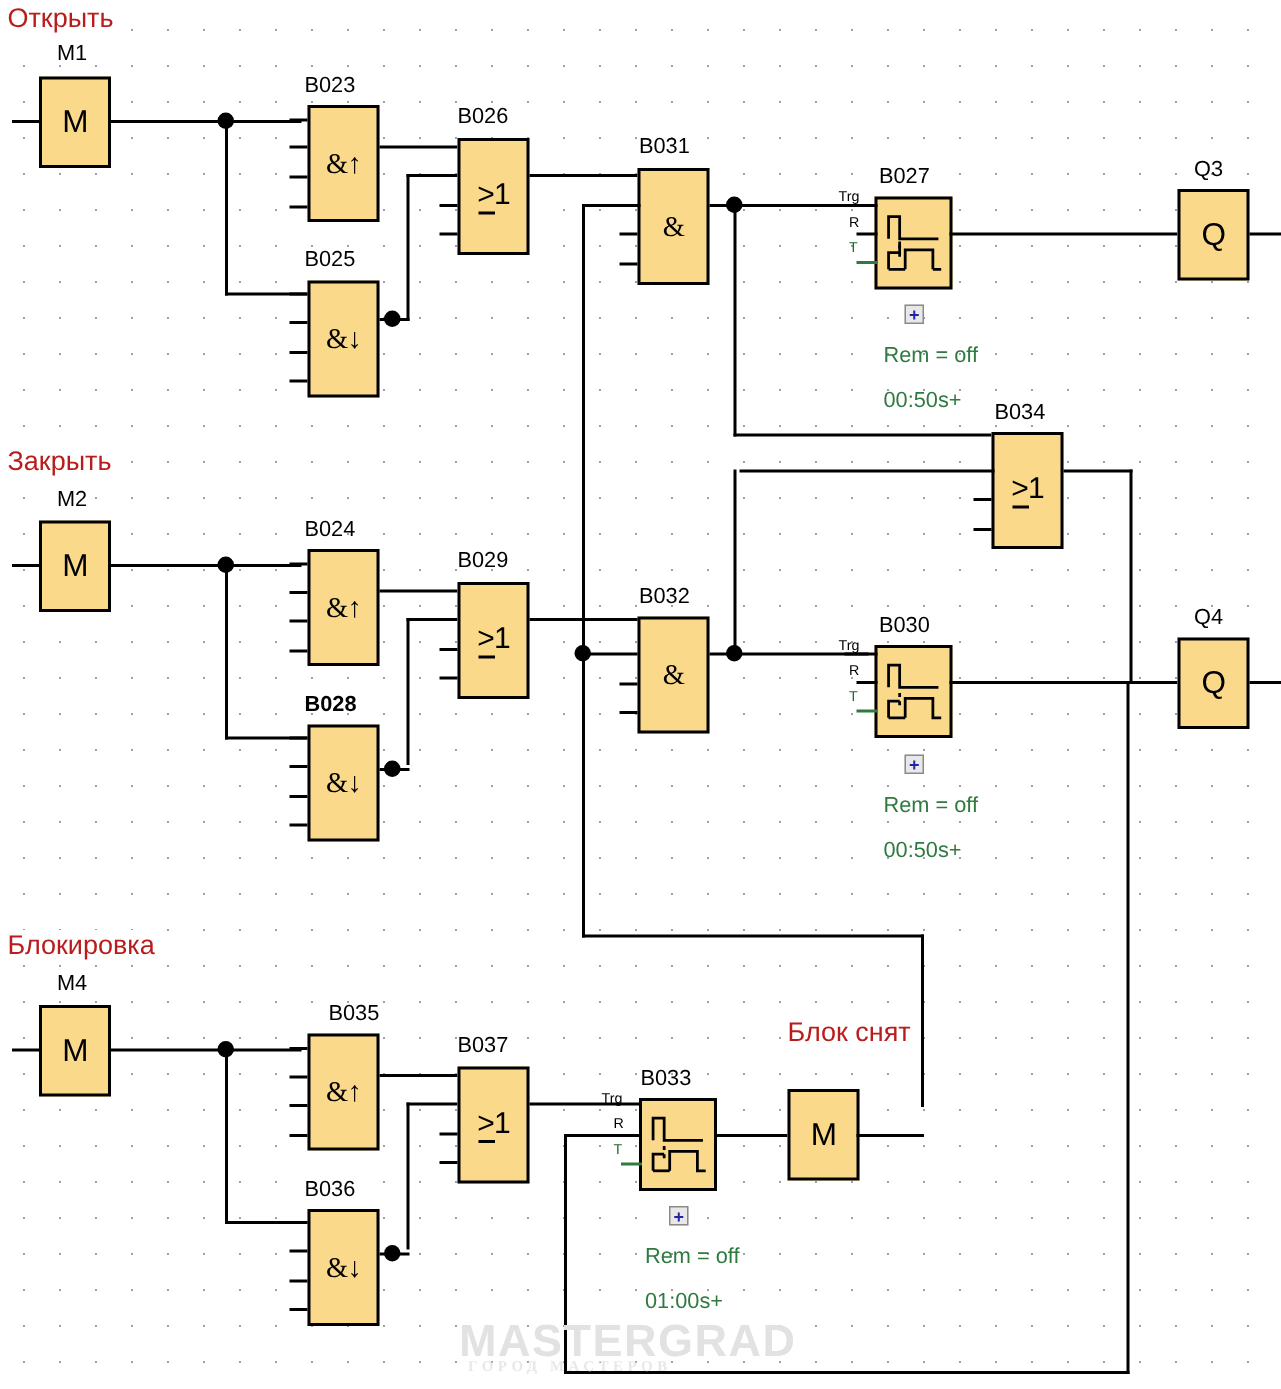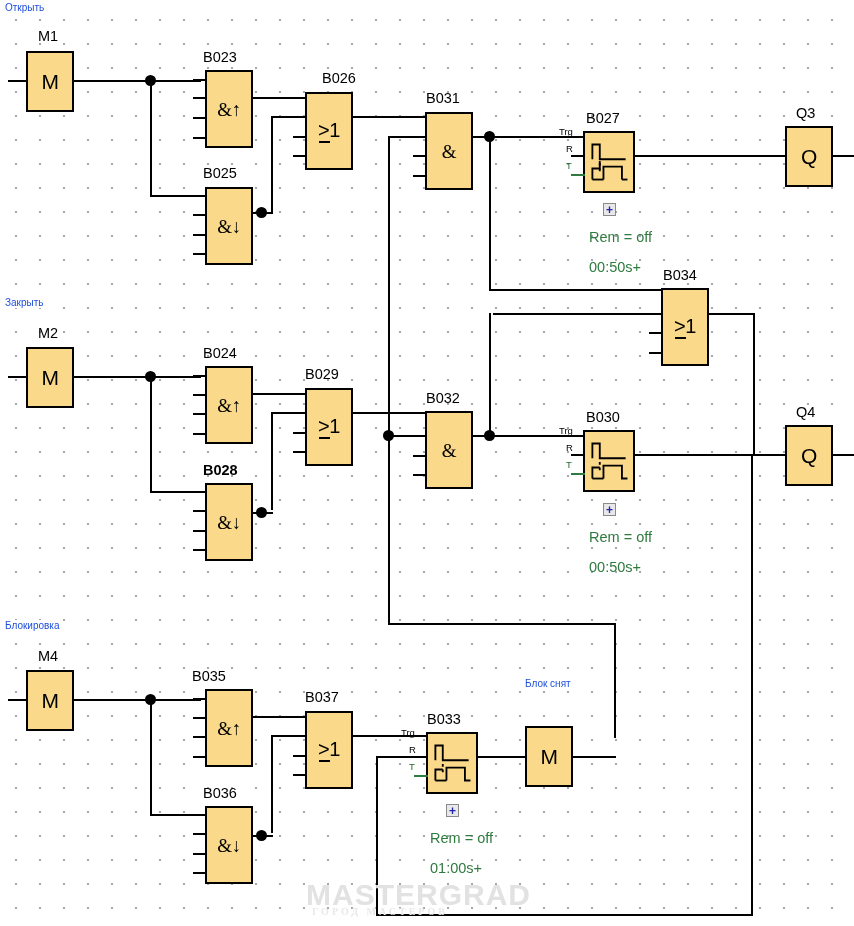--- a/index.html
+++ b/index.html
@@ -58,21 +58,21 @@
 
   .blabel{
     position:absolute;
     font-size:14.5px;color:#000;
     white-space:nowrap;
     font-family:"Liberation Sans", sans-serif;
   }
 
   .grouplabel{
     position:absolute;
-    font-size:10px;color:#1d4ed8;
+    font-size:18px;color:#b91c1c;
     background:#ffffff;
     white-space:nowrap;
     padding:0 1px;
     font-family:"Liberation Sans", sans-serif;
   }
 
   
   .stub{position:absolute;width:12px;height:2px;background:#000;}
 
   
@@ -149,21 +149,21 @@
   </div>
   <div class="stub" style="left:193px;top:195px;"></div>
   <div class="stub" style="left:193px;top:214px;"></div>
   <div class="stub" style="left:193px;top:234px;"></div>
   <div class="stub" style="left:193px;top:253px;"></div>
   <div class="wire h" style="left:253px;top:212px;width:20px;"></div>
   <div class="dot" style="left:256px;top:207px;"></div>
   <div class="wire v" style="left:271px;top:116px;height:98px;"></div>
   <div class="wire h" style="left:271px;top:116px;width:34px;"></div>
 
-  <div class="blabel" style="left:322px;top:70px;">B026</div>
+  <div class="blabel" style="left:305px;top:70px;">B026</div>
   <div class="blk gate" style="left:305px;top:92px;">
     <span class="glyph or">&gt;1</span>
   </div>
   <div class="stub" style="left:293px;top:136px;"></div>
   <div class="stub" style="left:293px;top:155px;"></div>
   <div class="wire h" style="left:353px;top:116px;width:72px;"></div>
 
   <div class="blabel" style="left:426px;top:90px;">B031</div>
   <div class="blk gate" style="left:425px;top:112px;">
     <span class="glyph">&amp;</span>
@@ -302,21 +302,21 @@
   <div class="blabel" style="left:38px;top:648px;">M4</div>
   <div class="blk io" style="left:26px;top:670px;">
     <span class="glyph io">M</span>
   </div>
   <div class="wire h" style="left:8px;top:699px;width:20px;"></div>
   <div class="wire h" style="left:74px;top:699px;width:127px;"></div>
   <div class="dot" style="left:145px;top:694px;"></div>
   <div class="wire v" style="left:150px;top:699px;height:117px;"></div>
   <div class="wire h" style="left:150px;top:814px;width:55px;"></div>
 
-  <div class="blabel" style="left:192px;top:668px;">B035</div>
+  <div class="blabel" style="left:219px;top:668px;">B035</div>
   <div class="blk gate" style="left:205px;top:689px;">
     <span class="glyph">&amp;↑</span>
   </div>
   <div class="stub" style="left:193px;top:698px;"></div>
   <div class="stub" style="left:193px;top:717px;"></div>
   <div class="stub" style="left:193px;top:736px;"></div>
   <div class="stub" style="left:193px;top:756px;"></div>
   <div class="wire h" style="left:253px;top:716px;width:52px;"></div>
 
   <div class="blabel" style="left:203px;top:785px;">B036</div>

